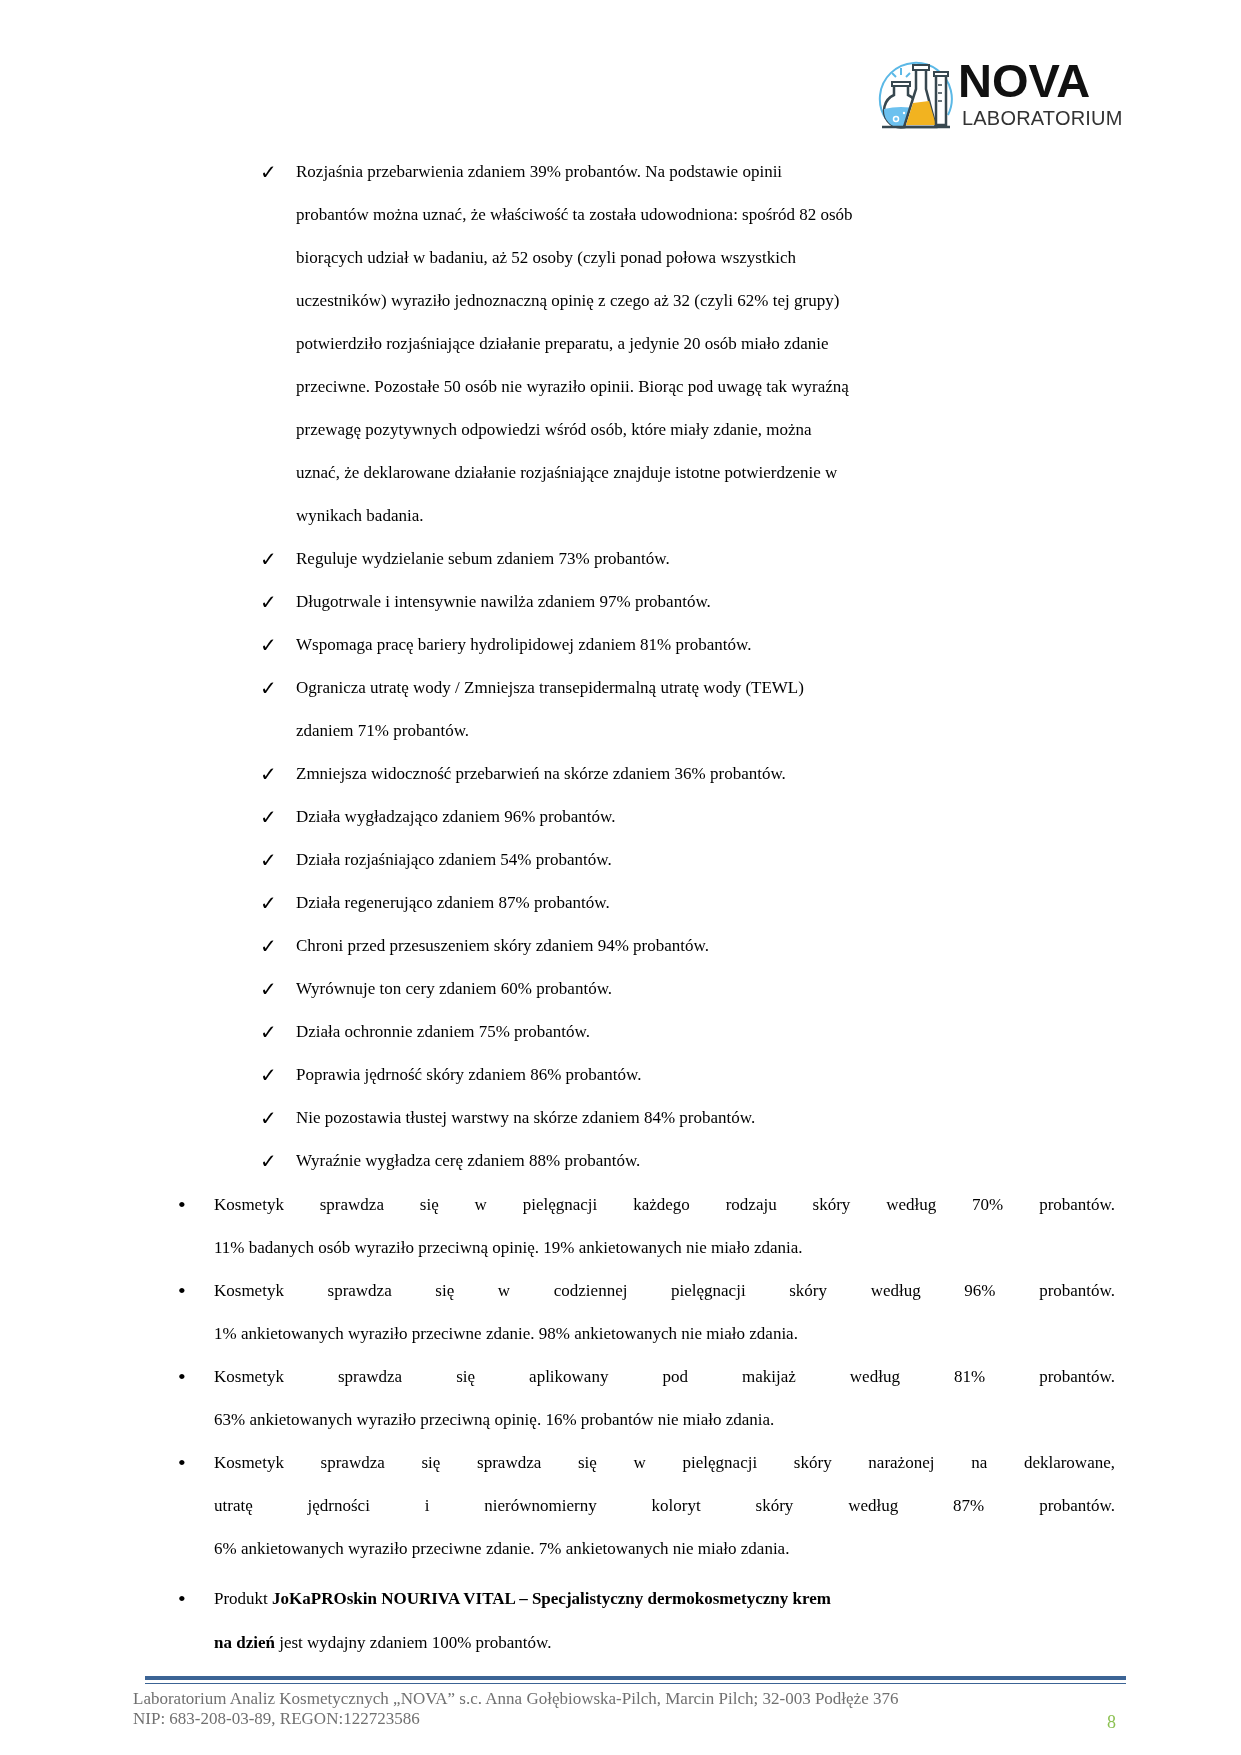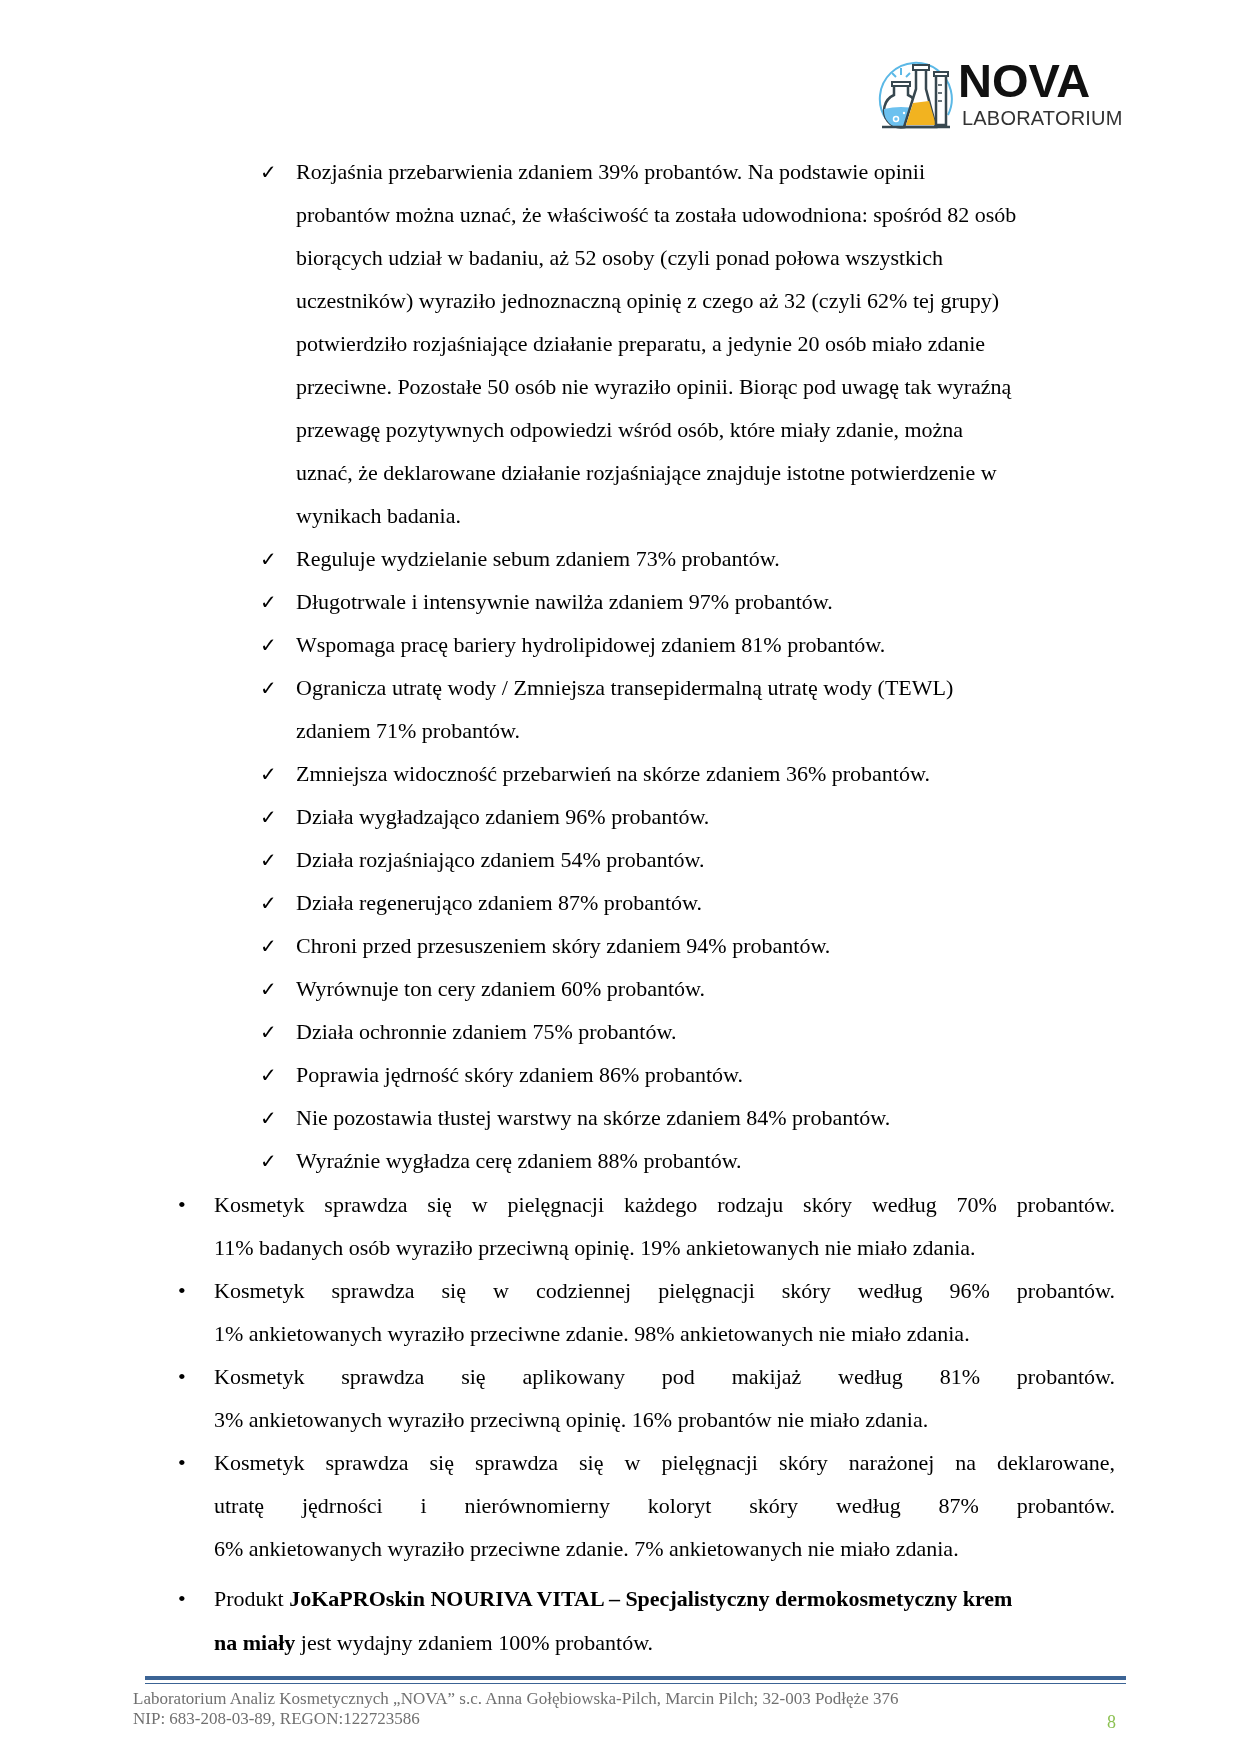--- a/index.html
+++ b/index.html
@@ -5,21 +5,21 @@
   html, body { margin: 0; padding: 0; background: #ffffff; }
   body { width: 1241px; height: 1755px; position: relative; overflow: hidden;
          font-family: "Liberation Serif", "DejaVu Serif", serif; color: #000; }
   .logo { position: absolute; left: 874px; top: 55px; width: 240px; height: 80px; }
   .logo-icon { position: absolute; left: 0; top: 0; width: 80px; height: 80px; }
   .logo-nova { position: absolute; left: 84px; top: 0px; font-family: "Liberation Sans", "DejaVu Sans", sans-serif;
                font-weight: bold; font-size: 47px; letter-spacing: 0px; line-height: 52px; color: #111; }
   .logo-lab { position: absolute; left: 88px; top: 52px; font-family: "Liberation Sans", "DejaVu Sans", sans-serif;
               font-size: 20px; line-height: 22px; color: #333; letter-spacing: 0.2px; }
 
-  .line { position: absolute; font-size: 22px; line-height: 26px; white-space: nowrap; }
+  .line { position: absolute; font-size: 17px; line-height: 26px; white-space: nowrap; }
   .check-mark { position: absolute; left: 260px; font-size: 20px; line-height: 26px; }
   .bullet-mark { position: absolute; left: 178px; font-size: 22px; line-height: 26px; }
   .ck { left: 296px; }
   .bl { left: 214px; }
   .just { width: 901px; text-align: justify; text-align-last: justify; white-space: normal; }
   b { font-weight: bold; }
 
   .footer-rule-thick { position: absolute; left: 145px; top: 1676px; width: 981px; height: 4px; background: #3c6495; }
   .footer-rule-thin { position: absolute; left: 145px; top: 1683px; width: 981px; height: 1px; background: #3c6495; }
   .footer-line { position: absolute; left: 133px; font-size: 17px; line-height: 20px; color: #707070; white-space: nowrap; }
@@ -118,33 +118,33 @@
   <span class="bullet-mark" style="top:1192px">•</span>
   <div class="line bl just" style="top:1192px">Kosmetyk sprawdza się w pielęgnacji każdego rodzaju skóry według 70% probantów.</div>
   <div class="line bl" style="top:1235px">11% badanych osób wyraziło przeciwną opinię. 19% ankietowanych nie miało zdania.</div>
 
   <span class="bullet-mark" style="top:1278px">•</span>
   <div class="line bl just" style="top:1278px">Kosmetyk sprawdza się w codziennej pielęgnacji skóry według 96% probantów.</div>
   <div class="line bl" style="top:1321px">1% ankietowanych wyraziło przeciwne zdanie. 98% ankietowanych nie miało zdania.</div>
 
   <span class="bullet-mark" style="top:1364px">•</span>
   <div class="line bl just" style="top:1364px">Kosmetyk sprawdza się aplikowany pod makijaż według 81% probantów.</div>
-  <div class="line bl" style="top:1407px">3% ankietowanych wyraziło przeciwną opinię. 16% probantów nie miało zdania.</div>
+  <div class="line bl" style="top:1407px">63% ankietowanych wyraziło przeciwną opinię. 16% probantów nie miało zdania.</div>
 
   <span class="bullet-mark" style="top:1450px">•</span>
   <div class="line bl just" style="top:1450px">Kosmetyk sprawdza się sprawdza się w pielęgnacji skóry narażonej na deklarowane,</div>
   <div class="line bl just" style="top:1493px">utratę jędrności i nierównomierny koloryt skóry według 87% probantów.</div>
   <div class="line bl" style="top:1536px">6% ankietowanych wyraziło przeciwne zdanie. 7% ankietowanych nie miało zdania.</div>
 
   <span class="bullet-mark" style="top:1586px">•</span>
   <div class="line bl" style="top:1586px">
     <span>Produkt </span><b>JoKaPROskin NOURIVA VITAL – Specjalistyczny dermokosmetyczny krem</b>
   </div>
   <div class="line bl" style="top:1630px">
-    <b>na miały</b><span> jest wydajny zdaniem 100% probantów.</span>
+    <b>na dzień</b><span> jest wydajny zdaniem 100% probantów.</span>
   </div>
 </div>
 
 <div class="footer-rule-thick"></div>
 <div class="footer-rule-thin"></div>
 <div class="footer-line" style="top:1689px">Laboratorium Analiz Kosmetycznych „NOVA” s.c. Anna Gołębiowska-Pilch, Marcin Pilch; 32-003 Podłęże 376</div>
 <div class="footer-line" style="top:1709px">NIP: 683-208-03-89, REGON:122723586</div>
 <div class="page-num">8</div>
 
 </body></html>

